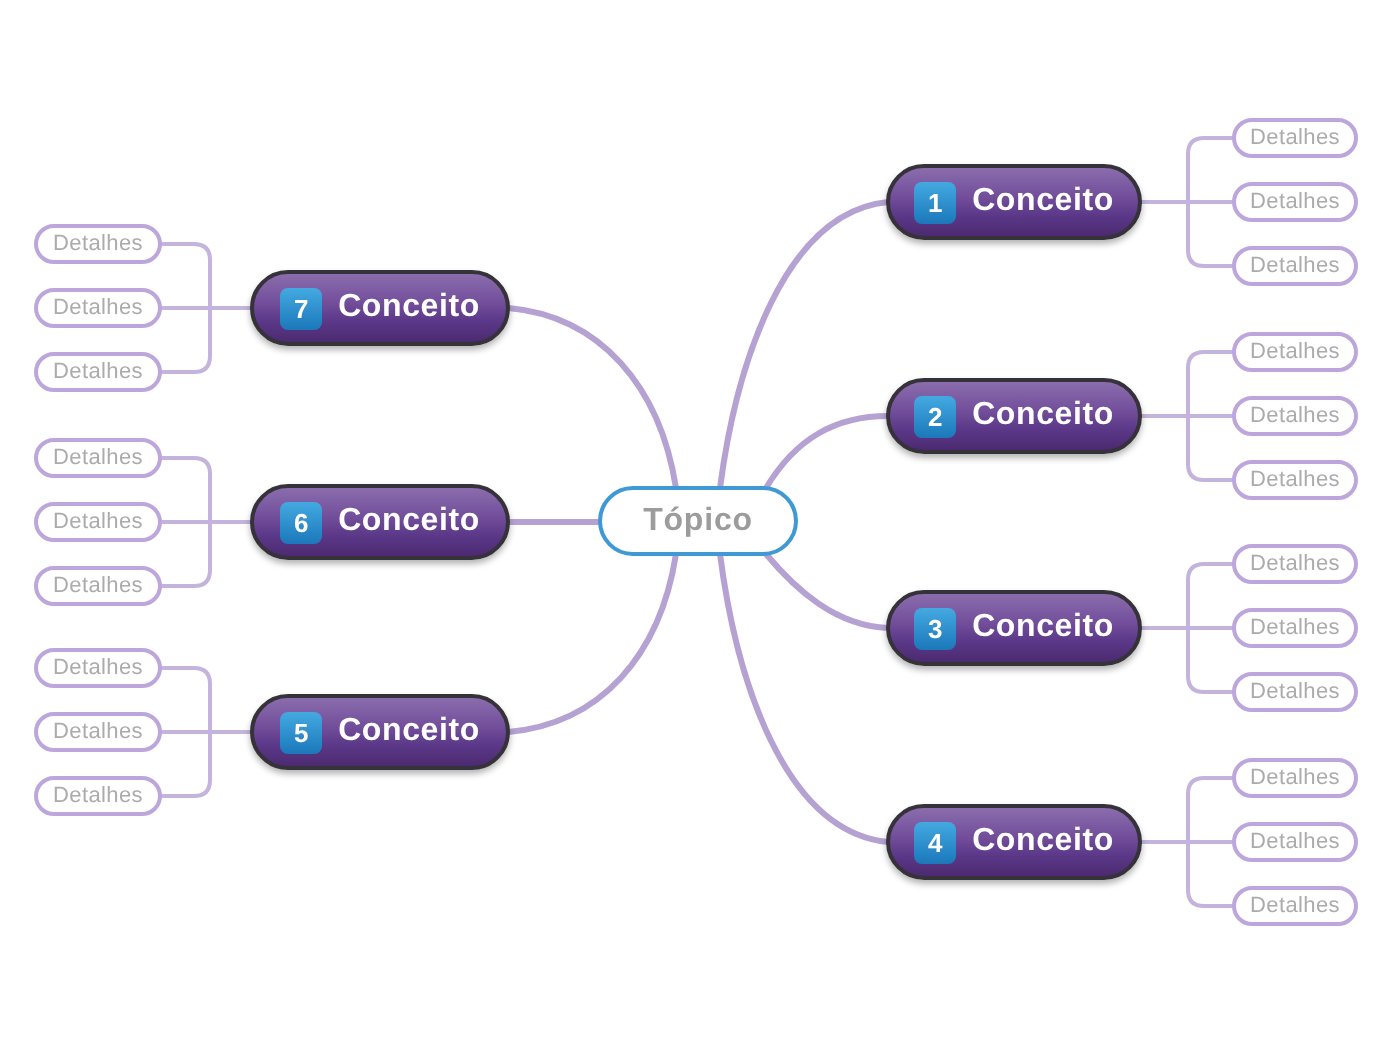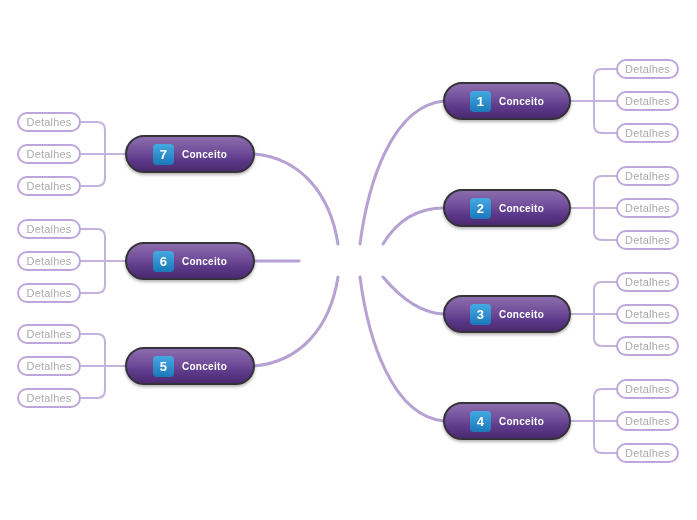--- a/index.html
+++ b/index.html
@@ -21,21 +21,21 @@
     display:flex;align-items:center;justify-content:center;gap:8px;
     box-shadow:0 2px 3px rgba(40,40,40,.35);
     cursor:pointer;z-index:3;
   }
   .badge{
     width:21px;height:21px;border-radius:4px;
     background:linear-gradient(180deg,var(--badge-top,#44a9e1),var(--badge-bottom,#1b78ba));
     color:var(--badge-text,#ffffff);font-size:13px;font-weight:bold;
     display:flex;align-items:center;justify-content:center;
   }
-  .concept-label{color:var(--concept-text,#ffffff);font-size:10px;font-weight:bold;letter-spacing:.3px;}
+  .concept-label{color:var(--concept-text,#ffffff);font-size:16px;font-weight:bold;letter-spacing:.3px;}
 
   .detail-node{
     position:absolute;height:20px;box-sizing:border-box;
     background:#ffffff;border:2px solid var(--detail-border,#bda6db);border-radius:10px;
     display:flex;align-items:center;justify-content:center;
     cursor:pointer;z-index:2;
   }
   .detail-node span{font-size:11px;color:var(--detail-text,#ababab);letter-spacing:.2px;}
 </style>
 </head>
@@ -65,20 +65,23 @@
       <path d="M 81 398 H 97 Q 105 398 105 390 V 366" fill="none" stroke="#c4b3dc" stroke-width="2" stroke-linecap="round"></path>
       <path d="M 299 261 L 254 261" fill="none" stroke="#b5a2d3" stroke-width="3" stroke-linecap="round"></path>
       <path d="M 125 261 H 81" fill="none" stroke="#c4b3dc" stroke-width="2" stroke-linecap="round"></path>
       <path d="M 81 229 H 97 Q 105 229 105 237 V 261" fill="none" stroke="#c4b3dc" stroke-width="2" stroke-linecap="round"></path>
       <path d="M 81 293 H 97 Q 105 293 105 285 V 261" fill="none" stroke="#c4b3dc" stroke-width="2" stroke-linecap="round"></path>
       <path d="M 338 244 C 330 193 300 158 254 154" fill="none" stroke="#b5a2d3" stroke-width="3" stroke-linecap="round"></path>
       <path d="M 125 154 H 81" fill="none" stroke="#c4b3dc" stroke-width="2" stroke-linecap="round"></path>
       <path d="M 81 122 H 97 Q 105 122 105 130 V 154" fill="none" stroke="#c4b3dc" stroke-width="2" stroke-linecap="round"></path>
       <path d="M 81 186 H 97 Q 105 186 105 178 V 154" fill="none" stroke="#c4b3dc" stroke-width="2" stroke-linecap="round"></path>
     </svg>
+  <div class="topic-node">
+    <span class="topic-label">Tópico</span>
+  </div>
 <div class="concept-node" style="left: 443px; top: 82px; width: 128px;">
       <span class="badge">1</span>
       <span class="concept-label">Conceito</span>
     </div>
     <div class="detail-node" style="left: 616px; top: 59px; width: 63px;">
       <span>Detalhes</span>
     </div>
     <div class="detail-node" style="left: 616px; top: 91px; width: 63px;">
       <span>Detalhes</span>
     </div>

